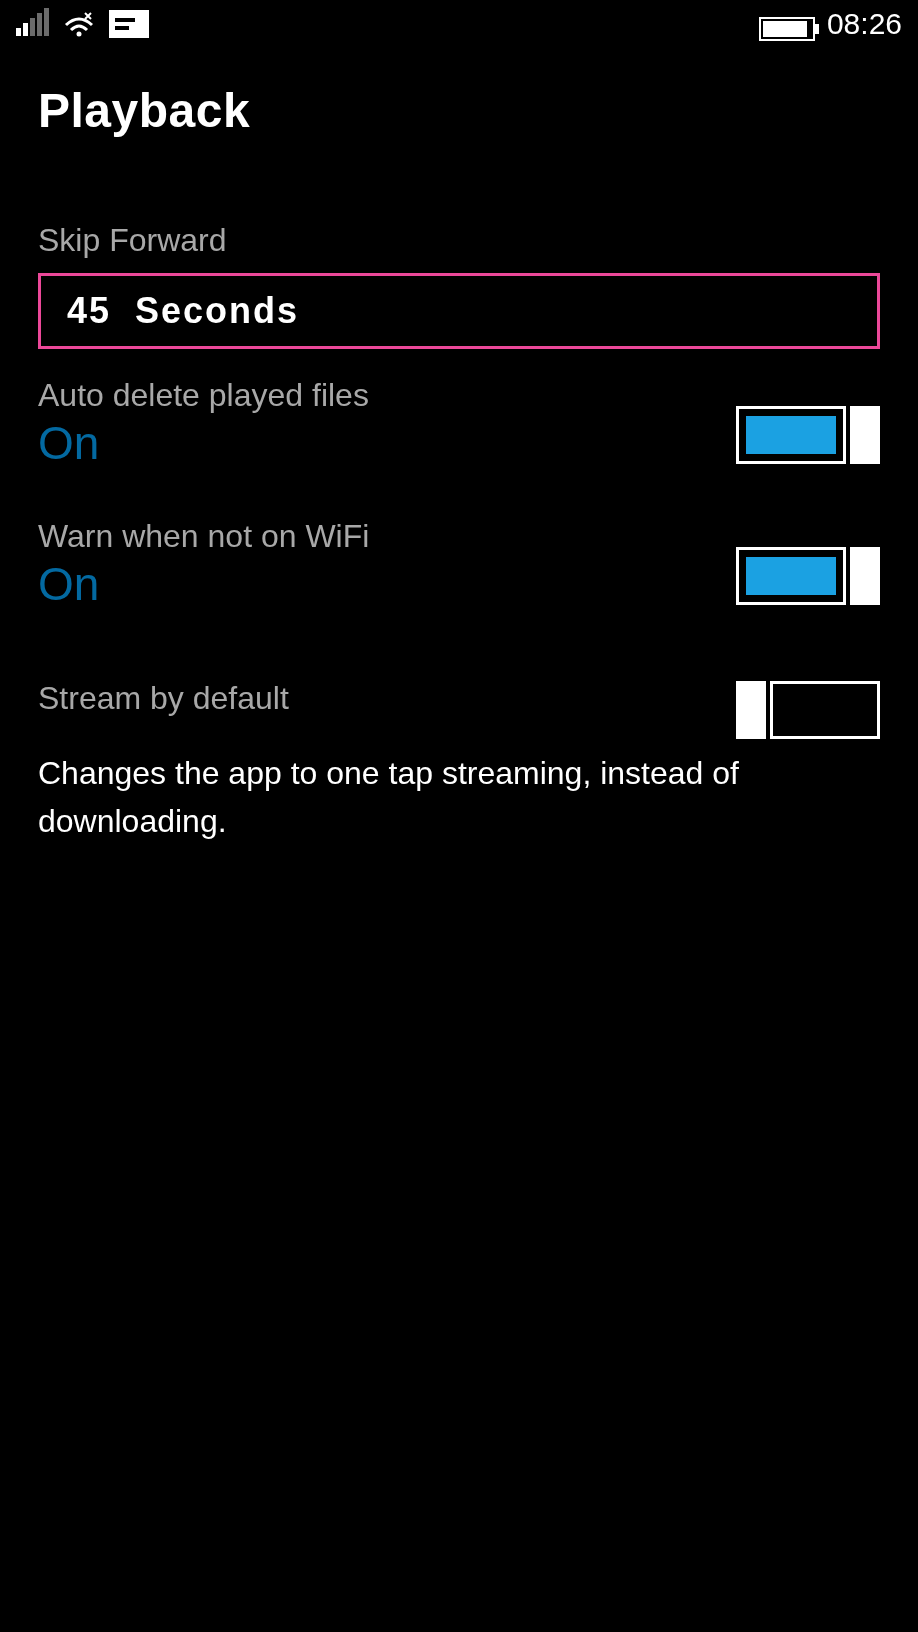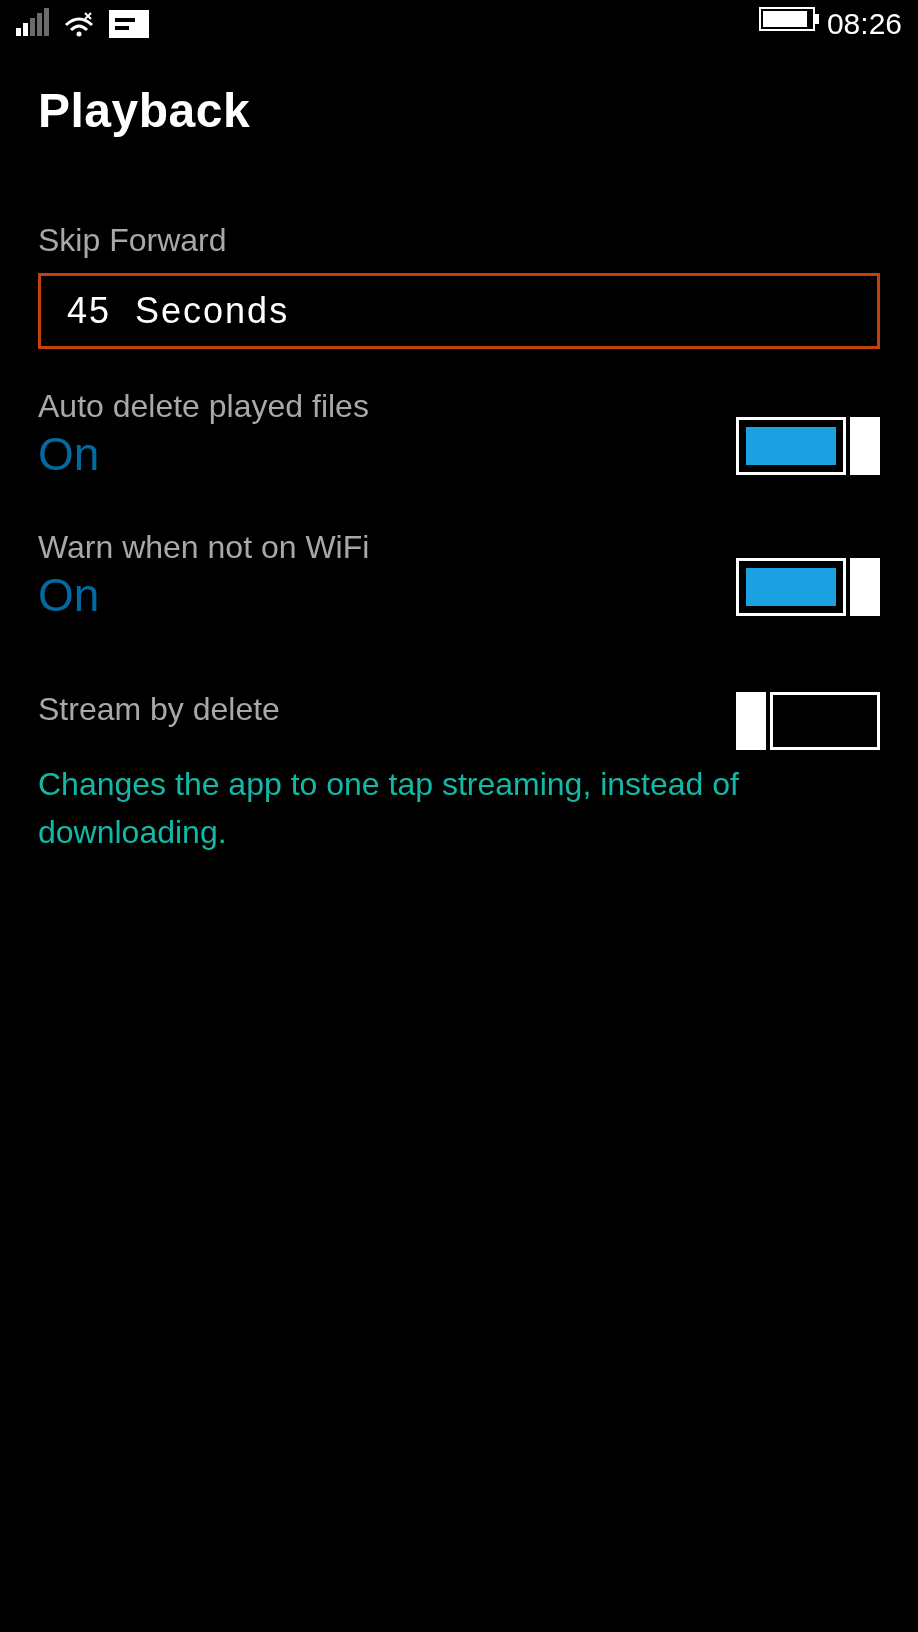--- a/index.html
+++ b/index.html
@@ -25,21 +25,21 @@
       padding: 0 16px;
     }
     .status-left {
       display: flex;
       align-items: center;
       gap: 14px;
     }
     .status-right {
       margin-left: auto;
       display: flex;
-      align-items: flex-start;
+      align-items: flex-end;
       gap: 12px;
     }
     .signal-icon {
       display: flex;
       align-items: flex-end;
       gap: 2px;
       height: 24px;
     }
     .signal-bar {
       width: 5px;
@@ -130,31 +130,31 @@
     }
     
     .setting-label {
       font-size: 32px;
       color: #a8a8a8;
       font-weight: 300;
       margin-bottom: 14px;
     }
     
     .select-box {
-      border: 3px solid #c2410c;
+      border: 3px solid #ec4899;
       padding: 14px 26px;
       font-size: 36px;
-      font-weight: 400;
+      font-weight: 700;
       letter-spacing: 2px;
       cursor: pointer;
       white-space: pre;
     }
     
     .toggle-group {
-      margin-top: 39px;
+      margin-top: 28px;
     }
     
     .toggle-row {
       display: flex;
       align-items: center;
       justify-content: space-between;
       margin-bottom: 48px;
     }
     
     .toggle-row.tight {
@@ -225,21 +225,21 @@
     .toggle-switch.off .toggle-thumb {
       left: 0;
     }
     .toggle-switch.off .toggle-track {
       right: 0;
       left: auto;
     }
     
     .description {
       font-size: 32px;
-      color: #14b8a6;
+      color: #ffffff;
       font-weight: 300;
       line-height: 1.5;
       margin-top: 10px;
     }
   </style>
 </head>
 <body>
 
 <div class="status-bar">
   <div class="status-left">
@@ -301,21 +301,21 @@
       <div class="toggle-switch on">
         <div class="toggle-track on">
             <div class="toggle-fill"></div>
           </div>
         <div class="toggle-thumb"></div>
       </div>
     </div>
 
     <div class="toggle-row tight">
       <div class="toggle-text">
-        <div class="toggle-label">Stream by delete</div>
+        <div class="toggle-label">Stream by default</div>
       </div>
       <div class="toggle-switch off">
         <div class="toggle-track"></div>
         <div class="toggle-thumb"></div>
       </div>
     </div>
     <div class="description">Changes the app to one tap streaming, instead of downloading.</div>
 
   </div>
 

